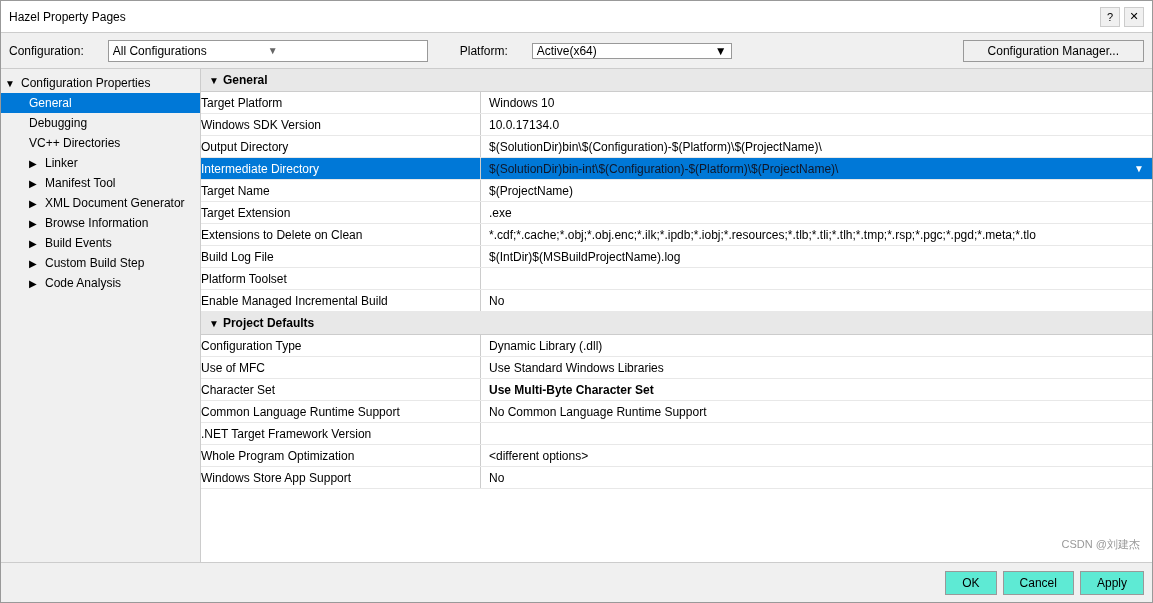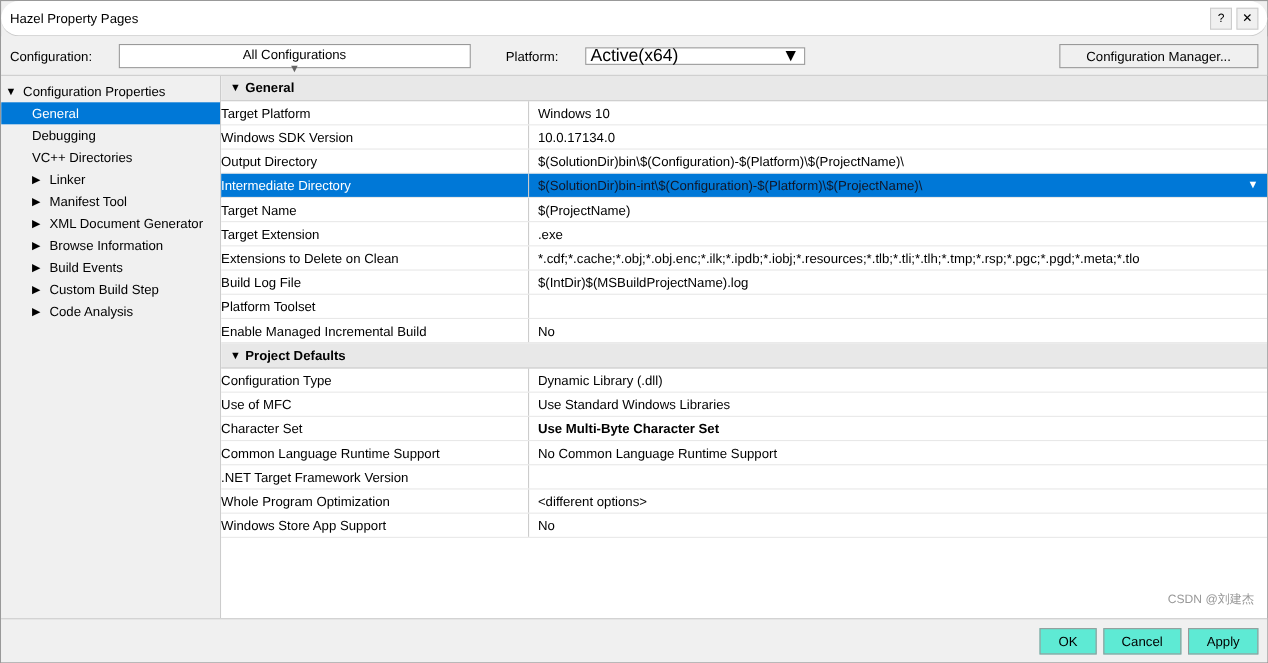--- a/index.html
+++ b/index.html
@@ -20,21 +20,20 @@
       flex-direction: column;
     }
     .title-bar {
       background: #fff;
       border-bottom: 1px solid #ccc;
       padding: 4px 8px;
       display: flex;
       align-items: center;
       justify-content: space-between;
       height: 32px;
-      border-radius: 16px;
     }
     .title-bar-text {
       font-size: 12px;
       color: #000;
     }
     .title-bar-controls {
       display: flex;
       gap: 4px;
     }
     .title-btn {
@@ -65,34 +64,33 @@
       height: 22px;
       border: 1px solid #999;
       background: #fff;
       font-size: 12px;
       padding: 2px 4px;
       min-width: 320px;
       display: flex;
       align-items: center;
       justify-content: space-between;
       cursor: pointer;
-      flex-direction: column;
     }
     .config-select span { flex: 1; }
     .config-select .arrow { font-size: 10px; color: #666; }
     .platform-label {
       font-size: 12px;
       color: #000;
       margin-left: 8px;
     }
     .platform-select {
       height: 16px;
       border: 1px solid #999;
       background: #fff;
-      font-size: 16px;
+      font-size: 12px;
       padding: 0 4px;
       min-width: 200px;
       display: flex;
       align-items: center;
       justify-content: space-between;
       cursor: pointer;
     }
     .config-manager-btn {
       height: 22px;
       border: 1px solid #999;

